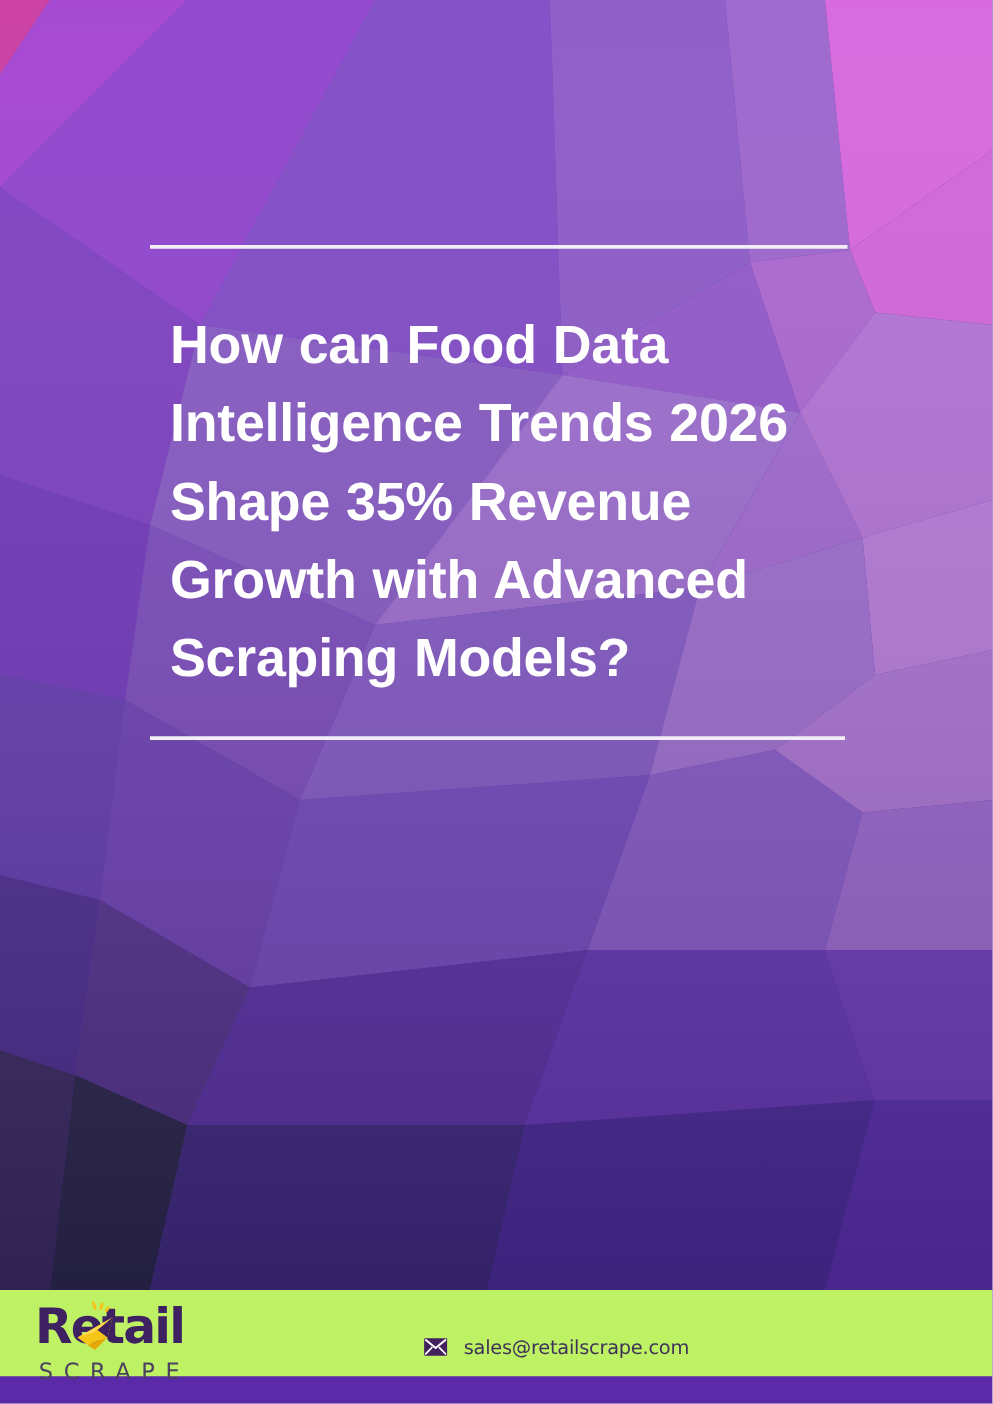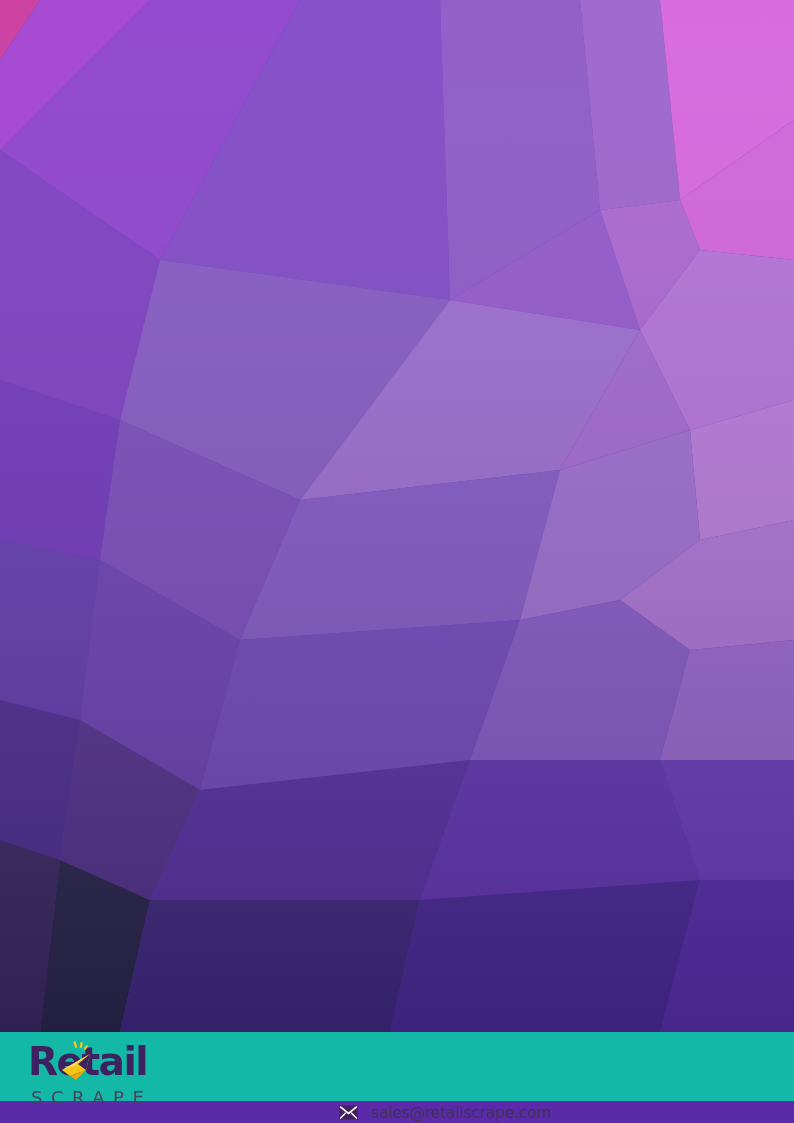--- a/index.html
+++ b/index.html
@@ -55,21 +55,21 @@
     word-spacing: 1px;
   }
 
   
   .footer {
     position: absolute;
     left: 0;
     top: 1032px;
     width: 794px;
     height: 69px;
-    background: #14b8a6;
+    background: #bef264;
     display: flex;
     align-items: center;
   }
   .logo {
     position: absolute;
     left: 28px;
     top: 8px;
     width: 180px;
   }
   .logo-word {
@@ -105,21 +105,21 @@
     letter-spacing: 8.5px;
     line-height: 26px;
   }
 
   .contacts {
     position: absolute;
     left: 338px;
     top: 0;
     height: 91px;
     display: flex;
-    align-items: flex-end;
+    align-items: center;
     gap: 26px;
   }
   .contact {
     display: flex;
     align-items: center;
     gap: 12px;
   }
   .contact-text {
     font-family: "DejaVu Sans", sans-serif;
     font-size: 15.5px;
@@ -186,20 +186,25 @@
 
     <polygon points="0,840 60,860 40,1032 0,1032" fill="#3b2a66"></polygon>
     <polygon points="60,860 150,900 120,1032 40,1032" fill="#2c2750"></polygon>
     <polygon points="150,900 420,900 390,1032 120,1032" fill="#402a83"></polygon>
     <polygon points="420,900 700,880 660,1032 390,1032" fill="#4b2b9b"></polygon>
     <polygon points="700,880 794,880 794,1032 660,1032" fill="#5a2fae"></polygon>
 
     <rect x="0" y="0" width="794" height="1032" fill="url(#gfade)"></rect>
   </svg>
 
+  <div class="hero">
+    <div class="rule"></div>
+    <h1 class="title">How can Food Data Intelligence Trends 2026 Shape 35% Revenue Growth with Advanced Scraping Models?</h1>
+    <div class="rule rule-bottom"></div>
+  </div>
 
   <div class="footer">
 
     <div class="logo">
       <span class="logo-word">
         <span class="logo-text">Retail</span>
         <svg class="logo-star" viewBox="0 0 42 44">
           <polygon points="6,30 34,14 30,30 14,36" fill="#f5c518"></polygon>
           <polygon points="14,36 30,30 20,40" fill="#e8a908"></polygon>
           <polygon points="6,30 34,14 19,26" fill="#ffd84d"></polygon>

